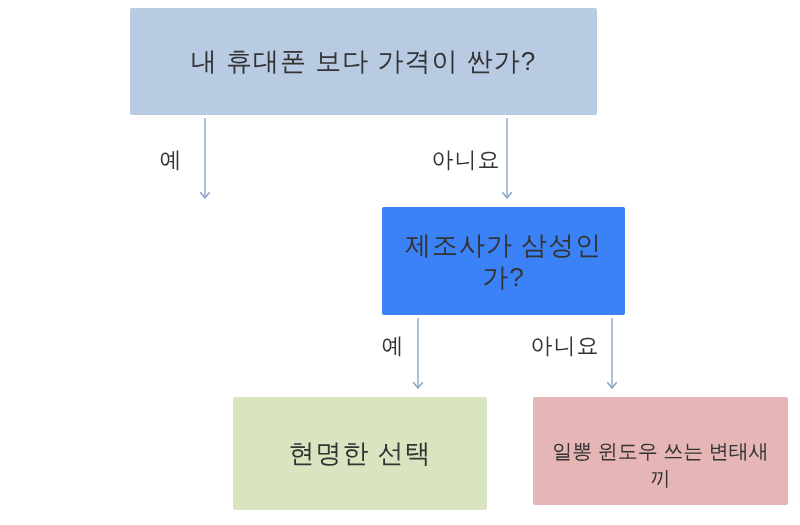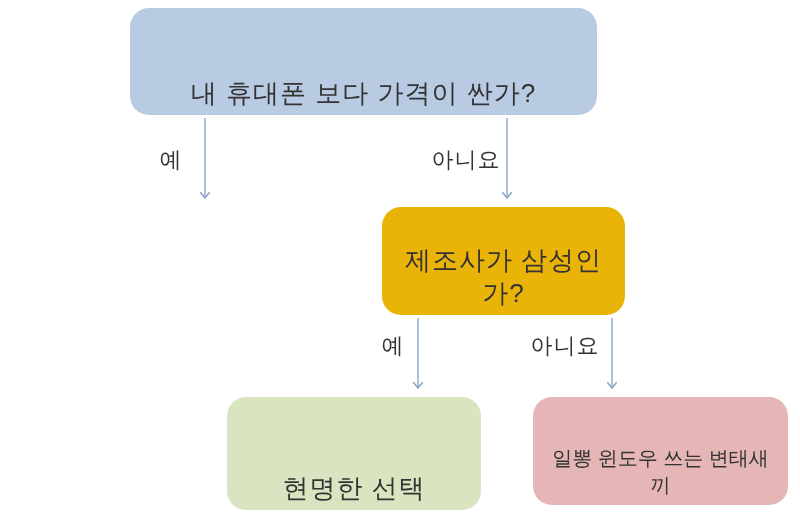--- a/index.html
+++ b/index.html
@@ -13,35 +13,35 @@
   }
   .canvas {
     position: relative;
     width: 800px;
     height: 525px;
     background: var(--bg, #ffffff);
   }
   .node {
     position: absolute;
     display: flex;
-    align-items: flex-end;
+    align-items: center;
     justify-content: center;
     text-align: center;
-    border-radius: 19px;
+    border-radius: 2px;
     color: var(--text, #333333);
     font-size: 26px;
     letter-spacing: 1px;
     line-height: 1.25;
     box-sizing: border-box;
     padding: 6px 10px;
   }
   .node-q-price   { left: 130px; top: 8px;   width: 467px; height: 107px; }
   .node-r-cheap   { left: 4px;   top: 207px; width: 251px; height: 108px; }
   .node-q-samsung { left: 382px; top: 207px; width: 243px; height: 108px; }
-  .node-r-wise    { left: 227px; top: 397px; width: 254px; height: 113px; }
+  .node-r-wise    { left: 233px; top: 397px; width: 254px; height: 113px; }
   .node-r-insult  { left: 533px; top: 397px; width: 255px; height: 108px; font-size: 20px; letter-spacing: 0; line-height: 1.35; }
   .edge-label {
     position: absolute;
     transform: translate(-50%, -50%);
     font-size: 22px;
     color: var(--text, #333333);
     white-space: nowrap;
     letter-spacing: 1px;
   }
   .label-1 { left: 171px; top: 160px; }
@@ -84,21 +84,21 @@
   </svg>
 
   <div class="node node-q-price" style="background: rgb(184, 203, 227);">
     <span>내 휴대폰 보다 가격이 싼가?</span>
   </div>
 
   <span class="edge-label label-1">예</span>
   <span class="edge-label label-2">아니요</span>
 
 
-  <div class="node node-q-samsung" style="background: #eab308;">
+  <div class="node node-q-samsung" style="background: #3b82f6;">
     <span>제조사가 삼성인가?</span>
   </div>
 
   <span class="edge-label label-3">예</span>
   <span class="edge-label label-4">아니요</span>
 
   <div class="node node-r-wise" style="background: rgb(217, 229, 192);">
     <span>현명한 선택</span>
   </div>
 

